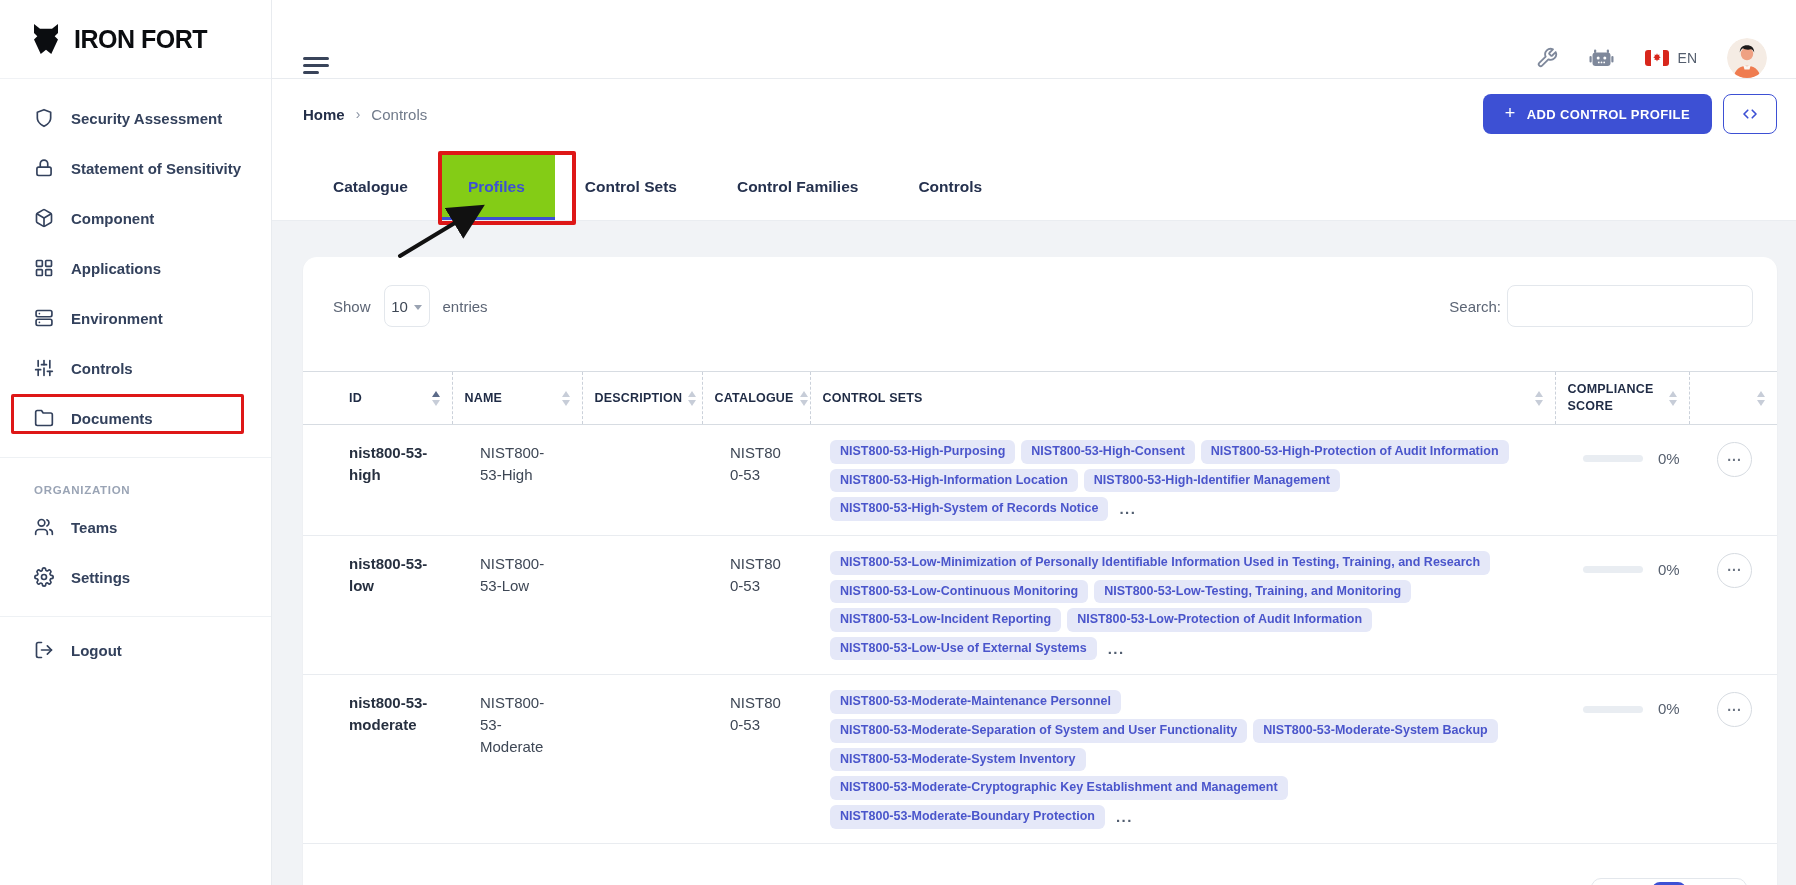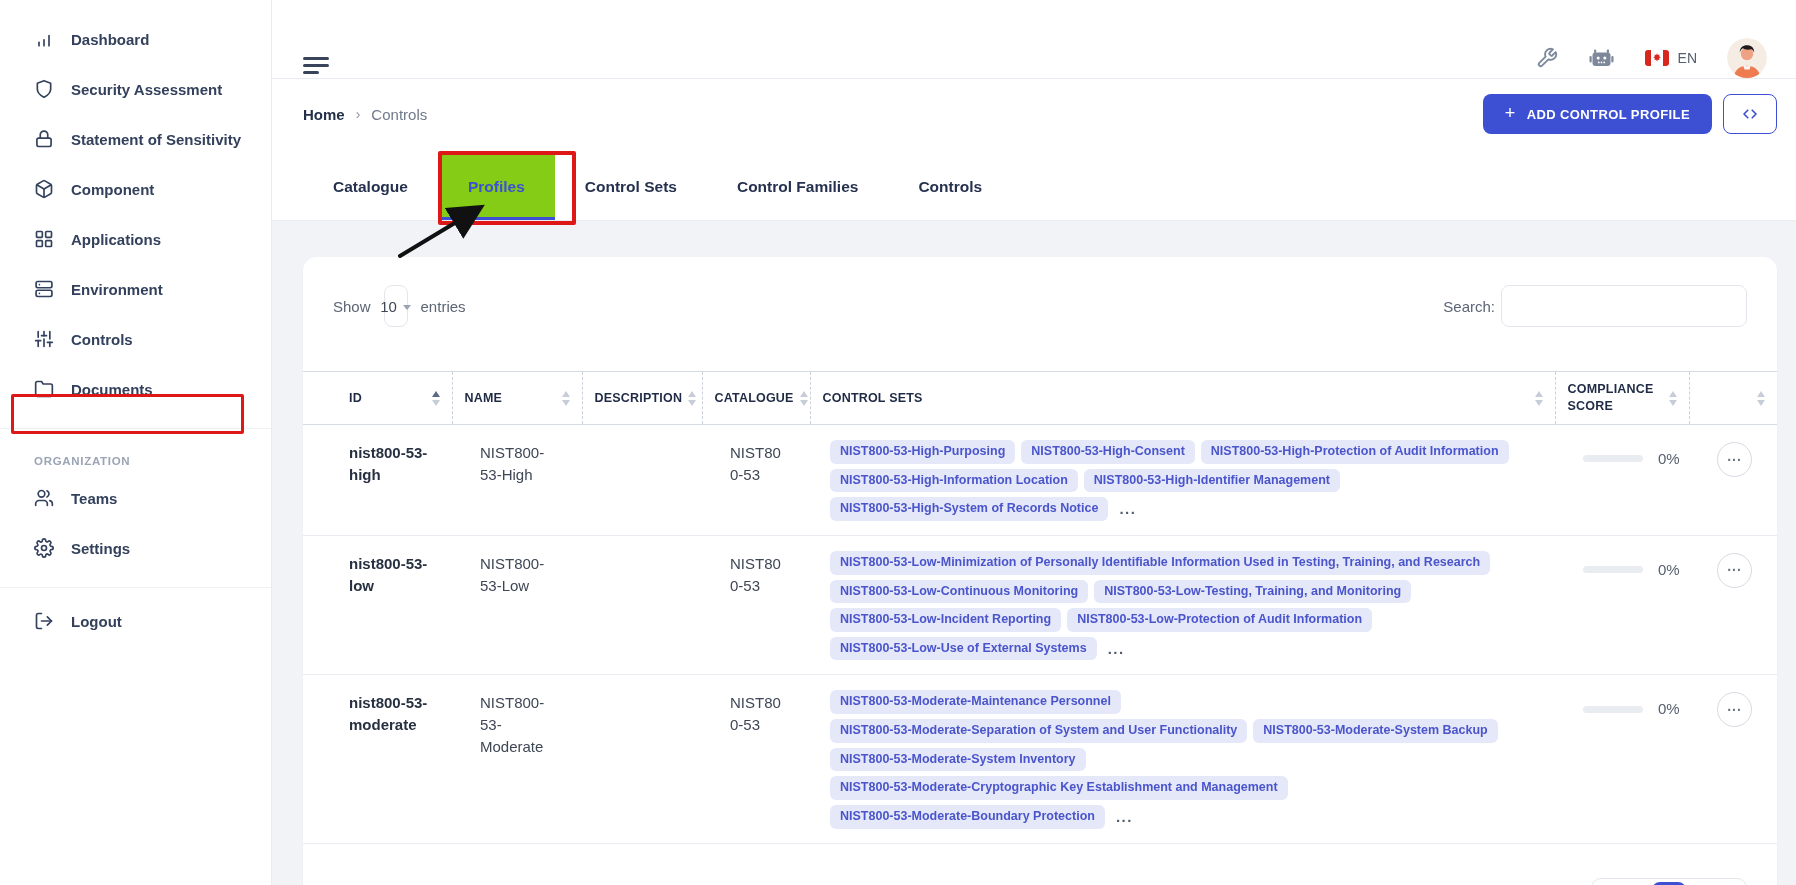--- a/index.html
+++ b/index.html
@@ -57,23 +57,23 @@
   .btn-add .plus{font-size:18px;font-weight:400;line-height:1;transform:translateY(-1px);}
   .btn-code{height:40px;width:54px;background:#fff;border:1px solid var(--accent);border-radius:8px;color:var(--accent);
     display:flex;align-items:center;justify-content:center;cursor:pointer;}
   .tabs{display:flex;margin-top:20px;}
   .tab{height:66px;display:flex;align-items:center;padding:0 30px;font-size:15.5px;font-weight:600;color:var(--ink);cursor:pointer;}
   .tab.active{color:var(--accent);font-weight:700;background:#84cc16;box-shadow:inset 0 -3px 0 var(--accent);text-align:center;}
 
   
   .content{flex:1;background:#F1F3F6;padding:36px 19px 0 31px;overflow:hidden;}
   .card{background:#fff;border-radius:14px;box-shadow:0 1px 2px rgba(16,24,40,.05);padding-bottom:20px;min-height:820px;}
-  .card-controls{display:flex;justify-content:space-between;align-items:flex-end;padding:28px 30px 0 30px;}
+  .card-controls{display:flex;justify-content:space-between;align-items:flex-end;padding:28px 24px 0 30px;}
   .show-group{display:flex;align-items:center;gap:13px;font-size:15px;color:var(--muted);}
-  .page-size{width:24px;height:42px;border:1px solid #E3E7EC;border-radius:8px;display:flex;align-items:center;justify-content:center;gap:6px;
+  .page-size{width:46px;height:42px;border:1px solid #E3E7EC;border-radius:8px;display:flex;align-items:center;justify-content:center;gap:6px;
     font-size:15px;color:#3E4755;cursor:pointer;background:#fff;}
   .chev-down{width:0;height:0;border-left:4px solid transparent;border-right:4px solid transparent;border-top:5px solid #9AA3B2;margin-top:2px;}
   .search-group{display:flex;align-items:center;gap:6px;font-size:15px;color:var(--muted);}
   .search-input{width:246px;height:42px;border:1px solid #E3E7EC;border-radius:8px;background:#fff;font-family:inherit;font-size:15px;padding:0 12px;color:#3E4755;outline:none;}
 
   
   table{width:100%;border-collapse:collapse;table-layout:fixed;margin-top:44px;}
   thead th{height:53px;border-top:1px solid #D7DCE2;border-bottom:1px solid #D7DCE2;padding:0 12px;vertical-align:middle;cursor:pointer;}
   thead th + th{border-left:1px dashed #CBD1DA;}
   .th-inner{display:flex;align-items:center;justify-content:space-between;gap:6px;}
@@ -112,30 +112,28 @@
   #anno-controls{left:11px;top:394px;width:233px;height:40px;}
   #anno-profiles{left:438px;top:151px;width:138px;height:74px;border-width:4px;}
   #anno-arrow{position:absolute;left:386px;top:196px;width:116px;height:68px;pointer-events:none;z-index:61;}
 </style>
 </head>
 <body>
 
 <div class="app">
 
   <aside class="sidebar">
+    <div class="logo-row">
+      <svg class="logo-mark" viewBox="0 0 24 24" fill="currentColor">
+        <path d="M4 2l4 3.2h8L20 2v6l-2.2 2.2L20 12.4 15.5 22 12 19.2 8.5 22 4 12.4l2.2-2.2L4 8z"></path>
+      </svg>
+      <span class="logo-text">IRON FORT</span>
+    </div>
 
     <nav class="nav">
-      <div class="nav-item">
-        <svg class="nicon" viewBox="0 0 24 24" fill="none" stroke="currentColor" stroke-width="2" stroke-linecap="round">
-            <line x1="18" y1="20" x2="18" y2="8"></line>
-            <line x1="12" y1="20" x2="12" y2="13"></line>
-            <line x1="6" y1="20" x2="6" y2="16"></line>
-          </svg>
-        <span>Dashboard</span>
-      </div>
       <div class="nav-item">
         <svg class="nicon" viewBox="0 0 24 24" fill="none" stroke="currentColor" stroke-width="2" stroke-linejoin="round">
             <path d="M12 22s8-4 8-10V5l-8-3-8 3v7c0 6 8 10 8 10z"></path>
           </svg>
         <span>Security Assessment</span>
       </div>
       <div class="nav-item">
         <svg class="nicon" viewBox="0 0 24 24" fill="none" stroke="currentColor" stroke-width="2" stroke-linecap="round" stroke-linejoin="round">
             <rect x="3.5" y="11" width="17" height="10" rx="2"></rect>
             <path d="M7.5 11V7a4.5 4.5 0 0 1 9 0v4"></path>

